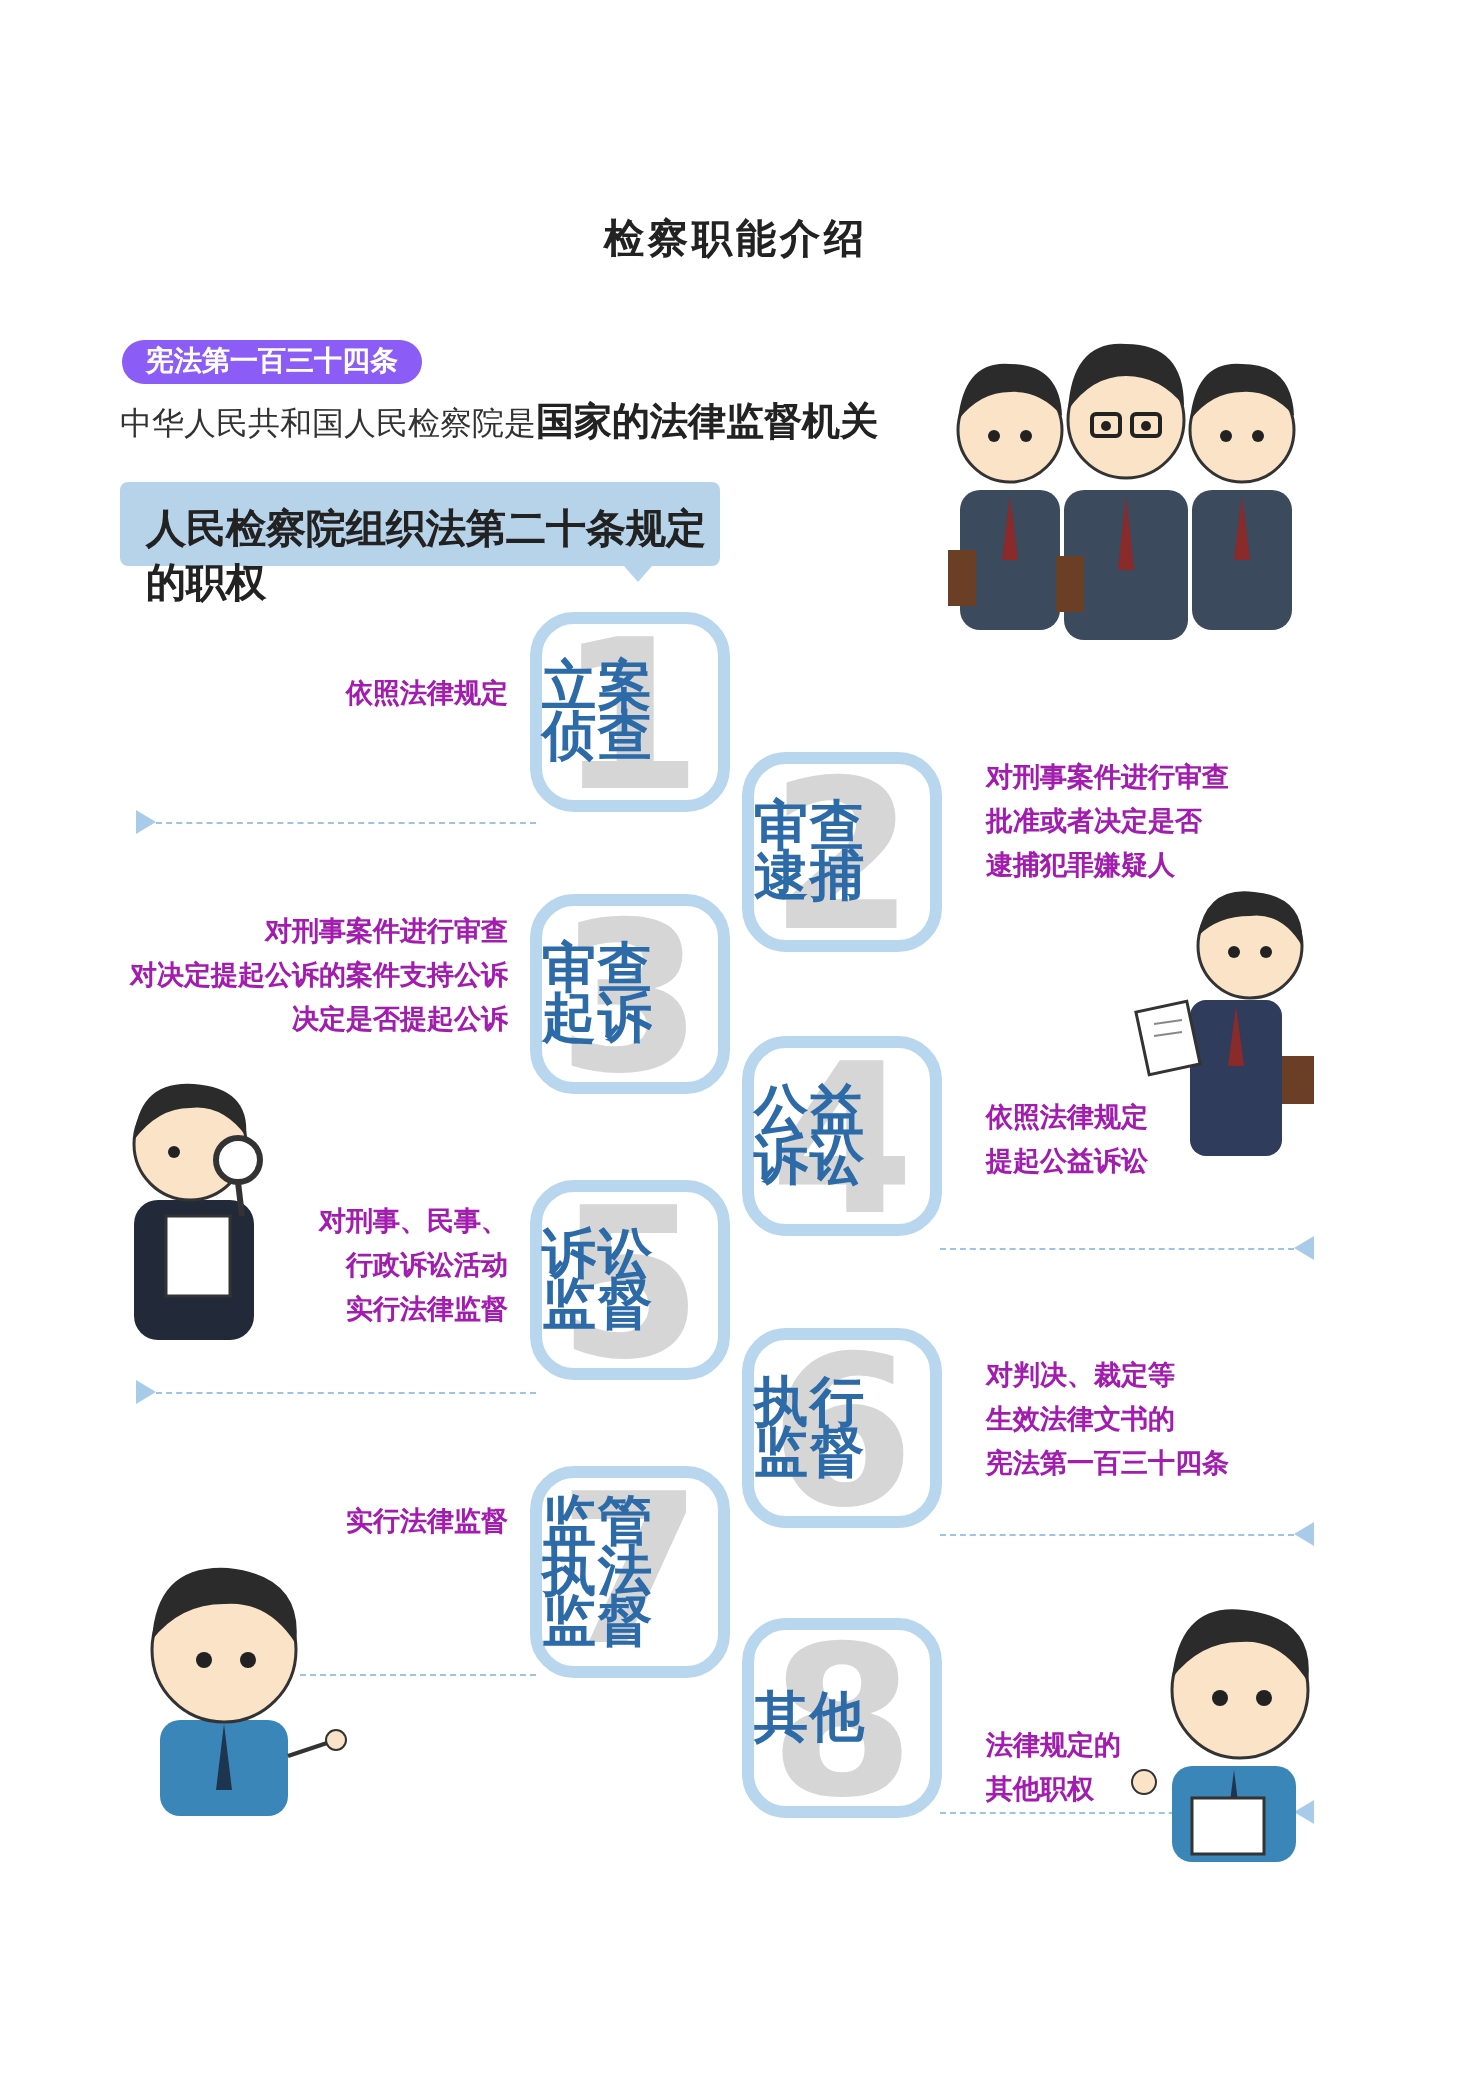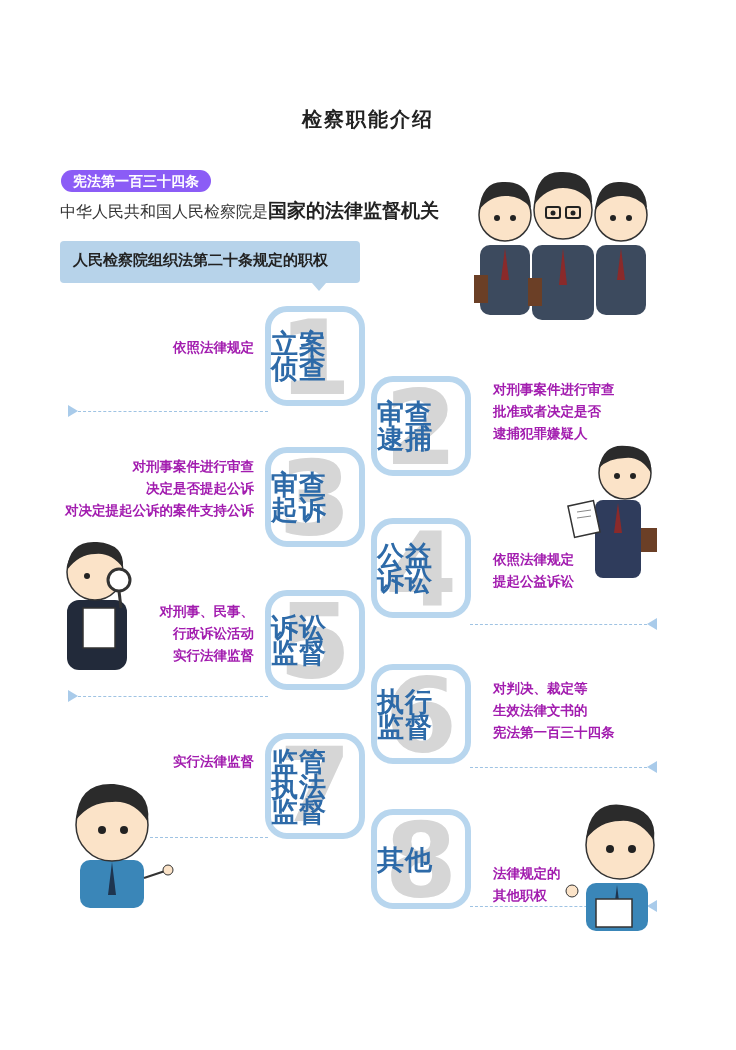--- a/index.html
+++ b/index.html
@@ -3,21 +3,21 @@
 <meta charset="utf-8">
 <style>
   html,body{margin:0;padding:0;background:#ffffff;}
   body{width:736px;height:1050px;position:relative;overflow:hidden;font-family:"DejaVu Sans","Liberation Sans",sans-serif;color:#333;}
   .abs{position:absolute;}
   .title{left:0;width:736px;top:106px;text-align:center;font-size:20px;font-weight:bold;color:#222;letter-spacing:2px;}
   .badge{left:61px;top:170px;height:22px;padding:0 12px;border-radius:11px;background:#8b5cf6;color:#fff;font-size:14px;line-height:22px;font-weight:bold;}
   .statement{left:60px;top:198px;font-size:16px;color:#333;white-space:nowrap;}
   .statement .em{font-size:19px;font-weight:bold;color:#222;}
   .banner{left:60px;top:241px;width:300px;height:42px;background:#b7d3ea;border-radius:4px;}
-  .banner span{position:absolute;left:13px;top:10px;font-size:15px;font-weight:bold;color:#222;}
+  .banner span{position:absolute;left:13px;top:10px;font-size:20px;font-weight:bold;color:#222;}
   .banner-tip{left:312px;top:283px;width:0;height:0;border-left:7px solid transparent;border-right:7px solid transparent;border-top:8px solid #b7d3ea;}
   .box{position:absolute;width:100px;height:100px;border:6px solid #b8d6ee;border-radius:22px;background:#fff;box-sizing:border-box;}
   .box .num{position:absolute;left:0;right:0;top:-4px;text-align:center;font-size:104px;font-weight:bold;color:#d6d6d6;line-height:100px;font-family:"DejaVu Sans",sans-serif;}
   .box .label{position:absolute;left:0;right:0;top:50%;transform:translateY(-50%);text-align:left;font-size:27px;font-weight:bold;color:#2d6aa8;line-height:25px;letter-spacing:1px;}
   .desc{position:absolute;font-size:13.5px;font-weight:bold;color:#a21caf;line-height:22px;white-space:nowrap;}
   .desc.left{text-align:right;}
   .desc.right{text-align:left;}
   .dline{position:absolute;height:0;border-top:1px dashed #9fc3e3;}
   .arrow-r{position:absolute;width:0;height:0;border-top:6px solid transparent;border-bottom:6px solid transparent;border-left:10px solid #a9cbea;}
   .arrow-l{position:absolute;width:0;height:0;border-top:6px solid transparent;border-bottom:6px solid transparent;border-right:10px solid #a9cbea;}
@@ -126,22 +126,22 @@
 <div class="desc left" style="right:482px;top:336px;">
   <div>依照法律规定</div>
 </div>
 <div class="desc right" style="left:493px;top:378px;">
   <div>对刑事案件进行审查</div>
     <div>批准或者决定是否</div>
     <div>逮捕犯罪嫌疑人</div>
 </div>
 <div class="desc left" style="right:482px;top:455px;">
   <div>对刑事案件进行审查</div>
+    <div>对决定提起公诉的案件支持公诉</div>
     <div>决定是否提起公诉</div>
-    <div>对决定提起公诉的案件支持公诉</div>
 </div>
 <div class="desc right" style="left:493px;top:548px;">
   <div>依照法律规定</div>
     <div>提起公益诉讼</div>
 </div>
 <div class="desc left" style="right:482px;top:600px;">
   <div>对刑事、民事、</div>
     <div>行政诉讼活动</div>
     <div>实行法律监督</div>
 </div>

